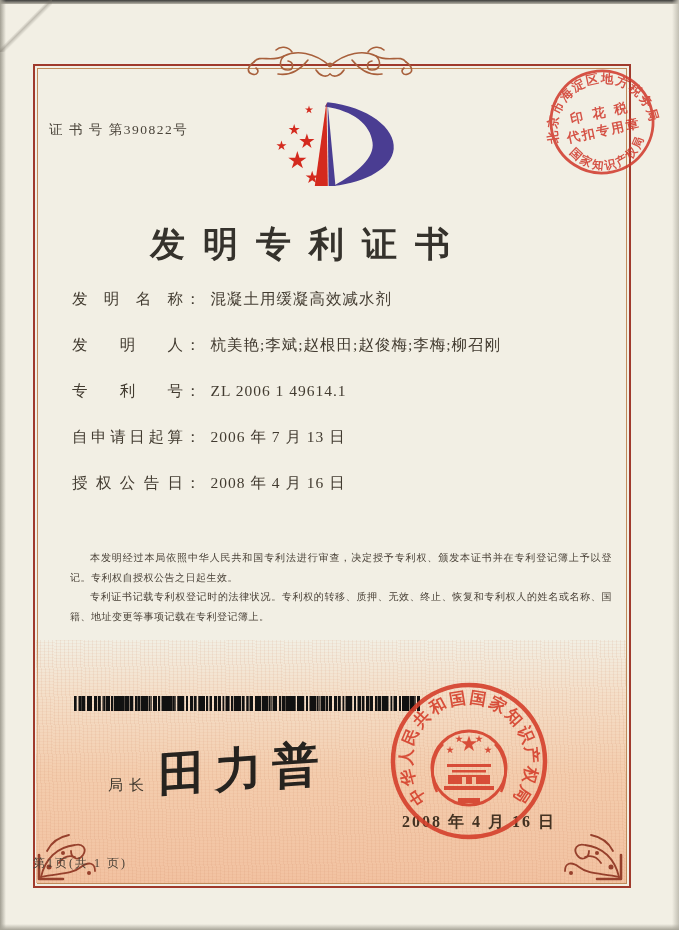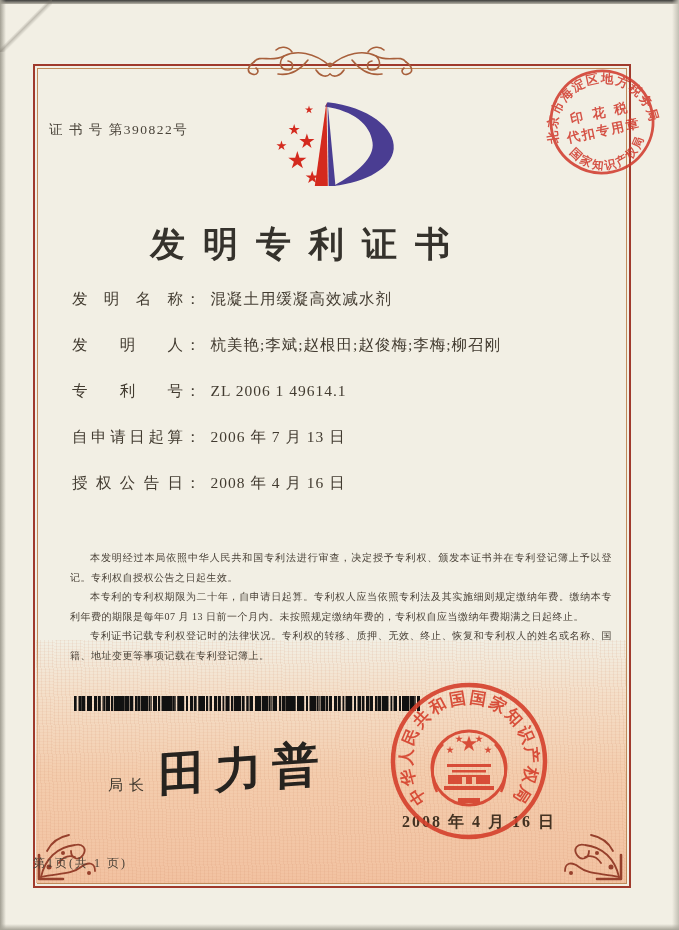--- a/index.html
+++ b/index.html
@@ -138,21 +138,20 @@
   <div class="field-row">
     <span class="flabel">自申请日起算</span><span class="fcolon">：</span><span class="fvalue">2006 年 7 月 13 日</span>
   </div>
   <div class="field-row">
     <span class="flabel">授权公告日</span><span class="fcolon">：</span><span class="fvalue">2008 年 4 月 16 日</span>
   </div>
 </div>
 
 <div class="abs body-text">
   <p>本发明经过本局依照中华人民共和国专利法进行审查，决定授予专利权、颁发本证书并在专利登记簿上予以登记。专利权自授权公告之日起生效。</p>
-  <p>本专利的专利权期限为二十年，自申请日起算。专利权人应当依照专利法及其实施细则规定缴纳年费。缴纳本专利年费的期限是每年07 月 13 日前一个月内。未按照规定缴纳年费的，专利权自应当缴纳年费期满之日起终止。</p>
   <p>专利证书记载专利权登记时的法律状况。专利权的转移、质押、无效、终止、恢复和专利权人的姓名或名称、国籍、地址变更等事项记载在专利登记簿上。</p>
 </div>
 
 <svg class="abs barcode" width="346" height="15" viewBox="0 0 346 15">
   <defs>
     <pattern id="bp1" width="24" height="15" patternUnits="userSpaceOnUse">
       <rect x="0" width="2.5" height="15" fill="#111"></rect>
       <rect x="4.5" width="1.2" height="15" fill="#111"></rect>
       <rect x="7.5" width="3.5" height="15" fill="#111"></rect>
       <rect x="13" width="1.2" height="15" fill="#111"></rect>

